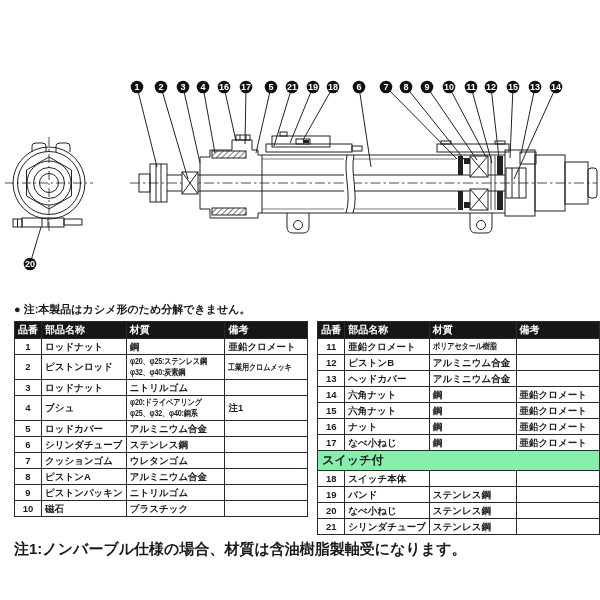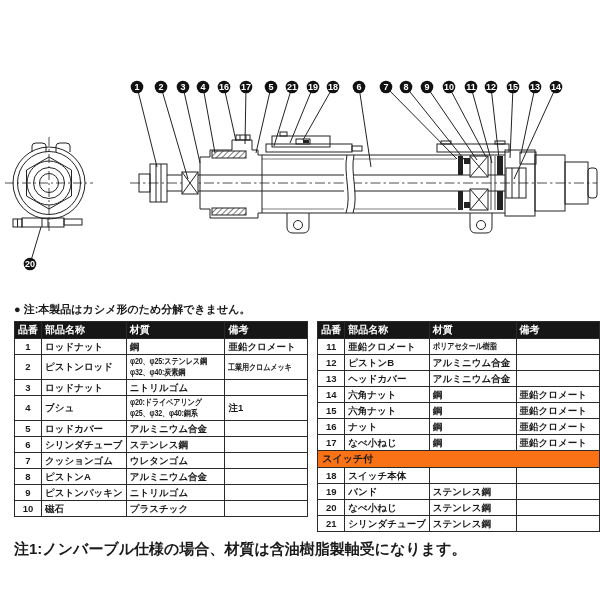--- a/index.html
+++ b/index.html
@@ -15,21 +15,21 @@
   .tables{position:absolute;left:14px;top:321px;display:flex;gap:9px;align-items:flex-start;}
   table{border-collapse:collapse;table-layout:fixed;border:1.5px solid #111;}
   th,td{border:1px solid #2a2a2a;overflow:hidden;vertical-align:middle;}
   th{background:#161616;color:#fff;font-size:10px;font-weight:bold;text-align:left;
      padding:1px 3px;height:13px;white-space:nowrap;}
   td{font-size:9.5px;font-weight:bold;padding:1px 3px;height:13px;}
   td.col-no{text-align:center;padding:1px 0;}
   .cell-inner{white-space:pre;line-height:1.25;}
   .squeeze{display:inline-block;transform:scaleX(0.84);transform-origin:0 50%;
            font-size:8.5px;letter-spacing:-0.2px;line-height:1.3;}
-  td.section-cell{background:#f97316;font-size:10px;padding:1px 4px;}
+  td.section-cell{background:#86efac;font-size:12px;padding:1px 4px;}
 </style>
 </head>
 <body>
 
 <div class="page">
 
   <svg class="diagram" width="600" height="300" viewBox="0 0 600 300">
     <defs>
       <pattern id="hatch" width="4" height="4" patternUnits="userSpaceOnUse" patternTransform="rotate(45)">
         <line x1="0" y1="0" x2="0" y2="4" stroke="#222" stroke-width="1.2"></line>

